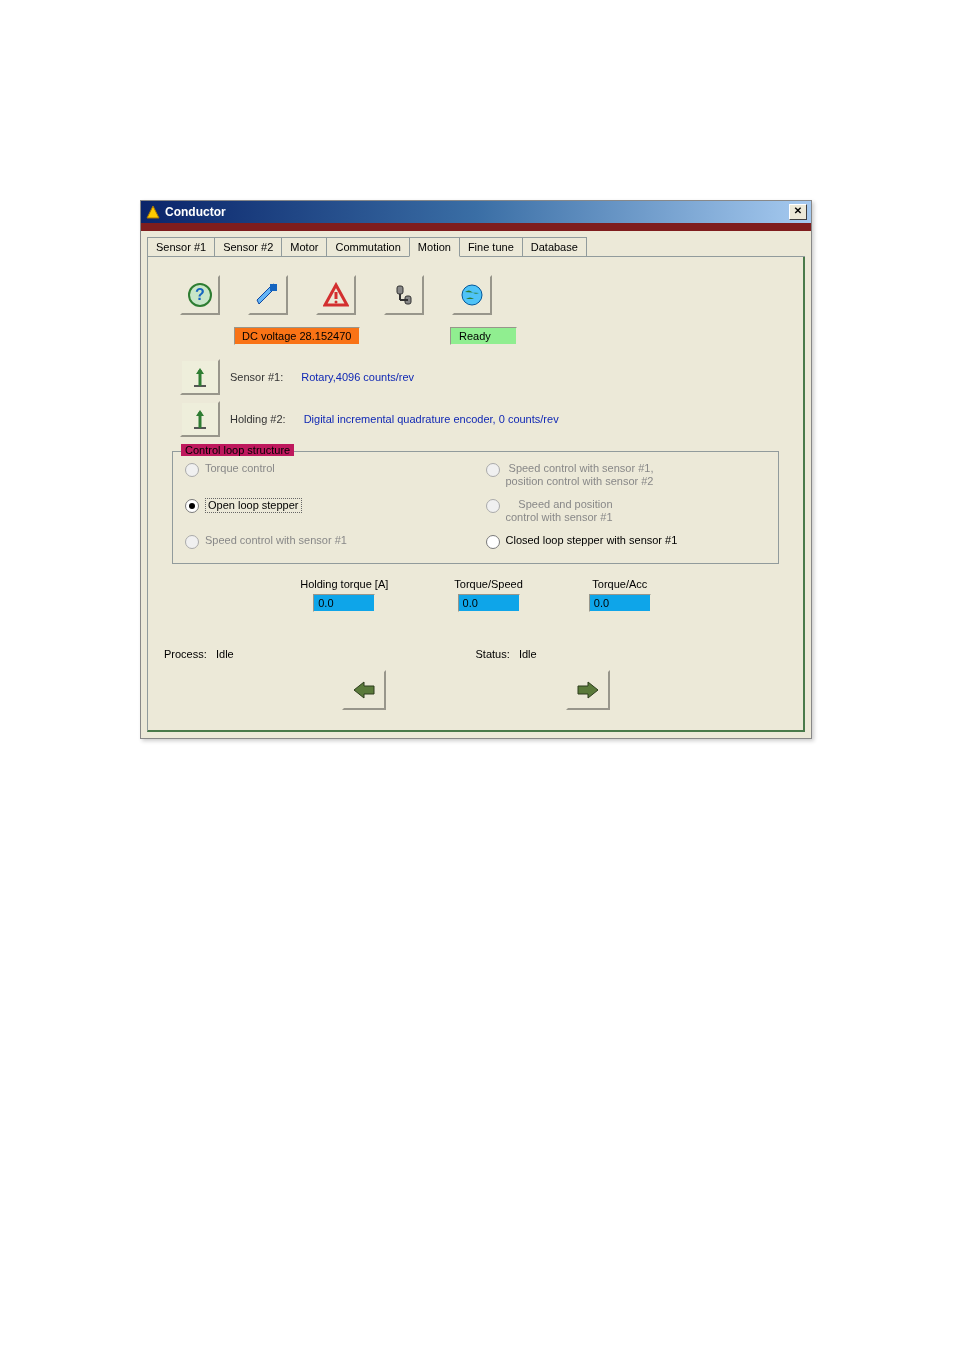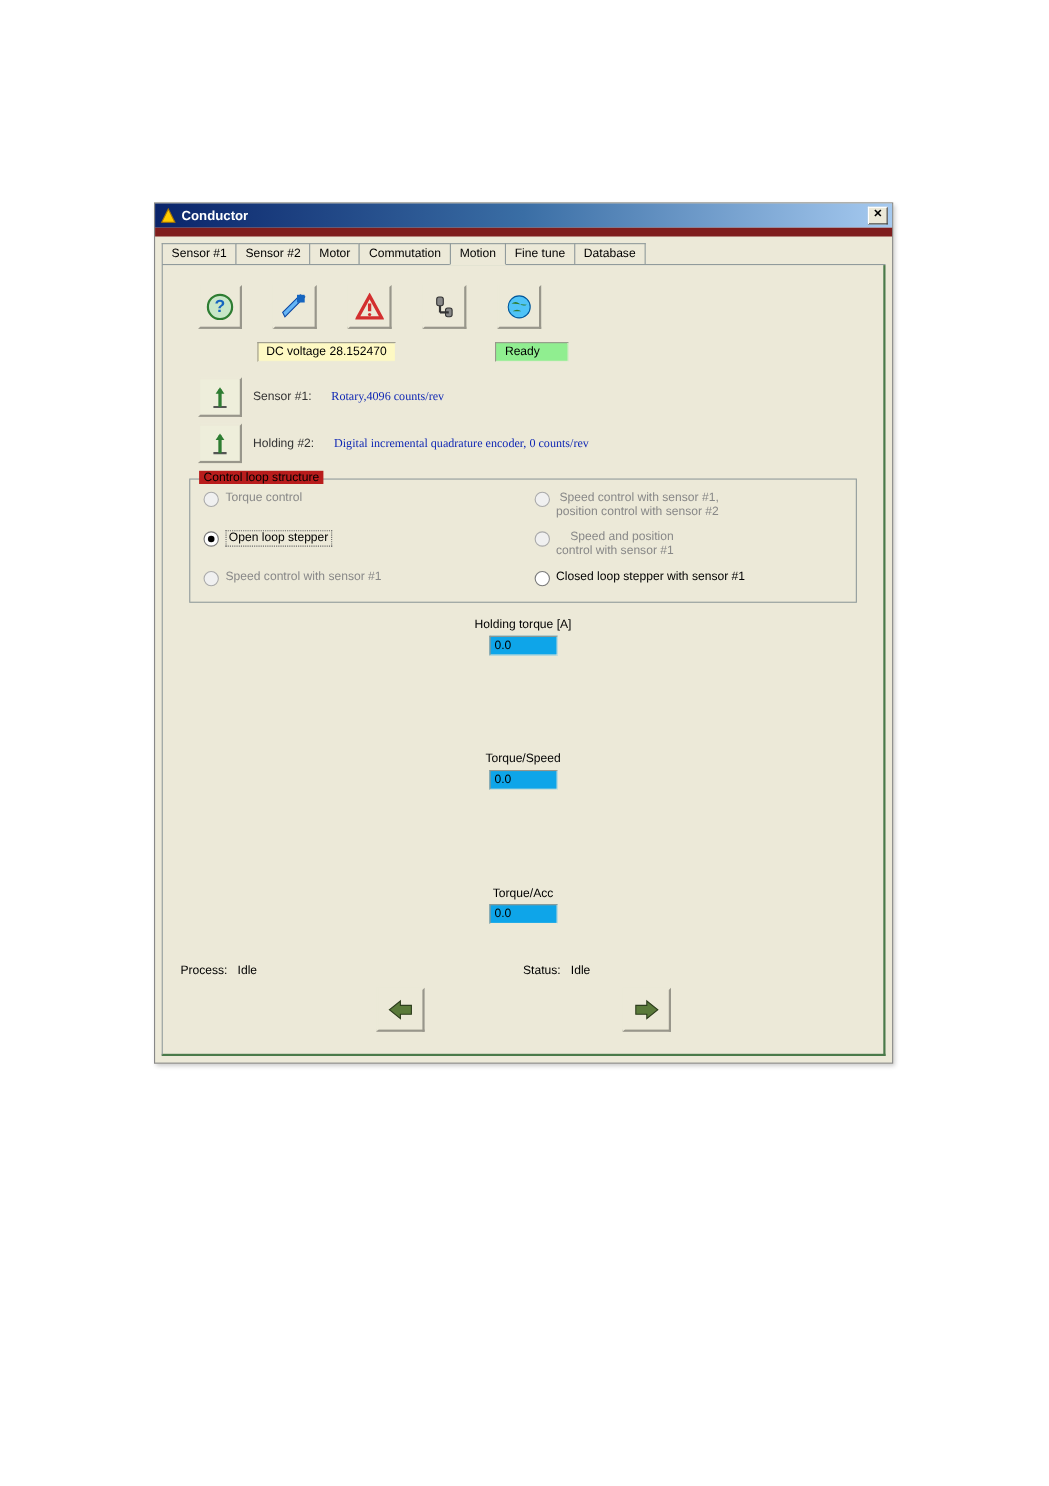--- a/index.html
+++ b/index.html
@@ -8,21 +8,21 @@
       font-family: "Tahoma", "MS Sans Serif", sans-serif;
       font-size: 11px;
       background: #fff;
       width: 954px;
       height: 1351px;
       position: relative;
     }
     .window {
       position: absolute;
       left: 140px;
-      top: 184px;
+      top: 200px;
       width: 670px;
       background: #ece9d8;
       border: 1px solid #888;
       box-shadow: 2px 2px 4px rgba(0,0,0,0.2);
     }
     .titlebar {
       height: 22px;
       background: linear-gradient(to right, #0a246a 0%, #3a6ea5 50%, #a6caf0 100%);
       display: flex;
       align-items: center;
@@ -105,21 +105,21 @@
       cursor: pointer;
     }
     .status-row {
       display: flex;
       align-items: stretch;
       margin: 10px 0 14px 70px;
       gap: 90px;
     }
     .status-box {
       border: 1px inset #ece9d8;
-      background: #fef9c3;
+      background: #f97316;
       padding: 2px 7px;
       font-size: 11px;
       min-width: 110px;
       display:inline-block;
     }
     .ready-box {
       border: 1px inset #ece9d8;
       background: #90ee90;
       padding: 2px 25px 2px 8px;
       font-size: 11px;
@@ -135,32 +135,32 @@
       width: 36px;
       height: 32px;
       border: 2px outset #ece9d8;
       background: #eeeedb;
       display: flex;
       align-items: center;
       justify-content: center;
       cursor: pointer;
     }
     .sensor-label { color: #333; text-align: center; }
-    .sensor-value { color: #1028b4; margin-left: 8px; font-family: Liberation Serif, serif;}
+    .sensor-value { color: #1028b4; margin-left: 8px;}
     .group-box {
       border: 1px solid #919b9c;
       margin: 14px 8px 10px 8px;
       padding: 10px 12px 14px 12px;
       position: relative;
     }
     .group-title {
       position: absolute;
       top: -8px;
       left: 8px;
-      background: #b91c1c;
+      background: #be185d;
       padding: 0 4px;
       font-size: 11px;
       text-align: center;
     }
     .radio-grid {
       display: grid;
       grid-template-columns: 1fr 1fr;
       gap: 10px 20px;
       text-align: right;
     }
@@ -186,23 +186,23 @@
     .radio-item.disabled .radio-circle { background:#f0f0f0; border-color:#aaa;}
     .radio-dot {
       width: 6px;
       height: 6px;
       border-radius: 50%;
       background: #000;
     }
     .radio-text { line-height: 13px; }
     .params-row {
       display: flex;
-      gap: 88px;
+      justify-content: center;
+      gap: 66px;
       margin: 14px 0 0 0;
-      flex-direction: column;
     }
     .param-col {
       display: flex;
       flex-direction: column;
       align-items: center;
       gap: 4px;
       font-size: 11px;
     }
     .param-input {
       width: 52px;

